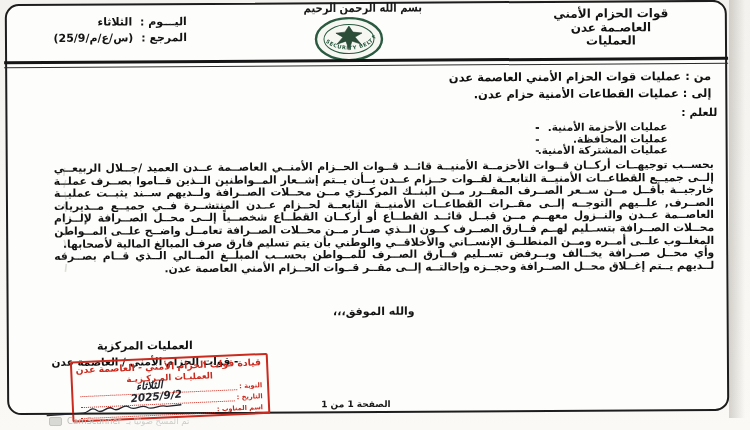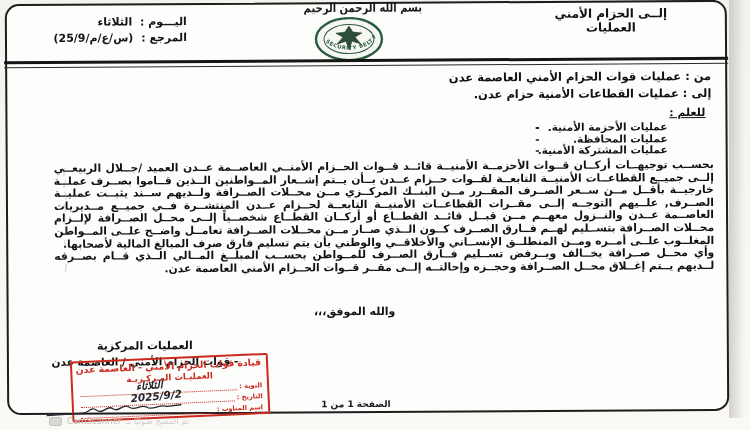--- a/index.html
+++ b/index.html
@@ -24,31 +24,31 @@
   .bismillah { position:absolute; left:292px; top:-2px; width:128px; text-align:center;
           font-size:10px; font-weight:bold; color:#1a1a1a; letter-spacing:-1px;
           transform:scaleY(1.25); white-space:nowrap; overflow:hidden; }
   .seal { position:absolute; left:306px; top:13px; width:72px; height:46px; }
   .header-rule { position:absolute; left:-3px; right:-3px; top:55px; height:7px;
           border-top:3px solid #161616; border-bottom:1.5px solid #2a2a2a; }
 
   
   .fromto { position:absolute; right:14px; left:40px; top:66px; direction:rtl;
           font-size:11.5px; font-weight:bold; color:#111; line-height:16.5px; text-align:right; }
-  .attn-label { position:absolute; right:20px; top:104px; direction:rtl; font-size:11px;
-          font-weight:bold; color:#111; text-decoration:underline; }
+  .attn-label { position:absolute; right:8px; top:104px; direction:rtl; font-size:11px;
+          font-weight:bold; color:#111; }
   .attn-list { position:absolute; right:0; left:0; top:119px; direction:rtl; }
   .attn-item { position:relative; text-align:right; padding-right:58px; font-size:10.5px;
           font-weight:bold; color:#131313; line-height:11.6px; direction:rtl; }
   .attn-dash { position:absolute; right:186px; top:0; font-weight:bold; }
 
   .paragraphs { position:absolute; right:12px; left:46px; top:157px; direction:rtl;
           text-align:justify; font-size:10.8px; font-weight:bold; color:#121212;
           line-height:12.6px; }
-  .closing { position:absolute; left:286px; width:120px; top:301px; text-align:center;
+  .closing { position:absolute; left:286px; width:120px; top:301px; text-align:right;
           direction:rtl; font-size:11px; font-weight:bold; color:#141414; }
 
   
   .sig-block { position:absolute; left:28px; top:334px; width:216px; direction:rtl;
           text-align:center; color:#101010; }
   .sig-line1 { font-size:11px; font-weight:bold; }
   .sig-line2 { font-size:10.5px; font-weight:bold; margin-top:3px; white-space:nowrap; }
 
   .stamp { position:absolute; left:62px; top:352px; width:198px; height:61px;
           border:2px solid #cb2a1e; border-radius:2px; transform:rotate(-2.2deg);
@@ -87,21 +87,22 @@
         <span>اليـــوم :</span>
         <span class="val">الثلاثاء</span>
       </div>
       <div>
         <span>المرجع :</span>
         <span class="val">(س/ع/م/25/9)</span>
       </div>
     </div>
 
     <div class="org-block">
-      <div>إلــى الحزام الأمني</div>
+      <div>قوات الحزام الأمني</div>
+      <div>العاصـمة عدن</div>
       <div>العمليات</div>
     </div>
 
     <div class="bismillah">بسم الله الرحمن الرحيم</div>
     <svg class="seal" viewBox="0 0 72 46">
       <ellipse cx="36" cy="22" rx="33" ry="21" fill="#f7f7f2" stroke="#2a5a40" stroke-width="2.4"></ellipse>
       <ellipse cx="36" cy="22" rx="25" ry="14.5" fill="none" stroke="#2a5a40" stroke-width="1"></ellipse>
       <path d="M36 9 L32 15 L23 16 L30 20 L24 27 L33 24 L36 33 L39 24 L48 27 L42 20 L49 16 L40 15 Z" fill="#2c4d38" stroke="#1e3a2a" stroke-width="0.6"></path>
       <path id="arcBottom" d="M 9 20 A 28 17 0 0 0 63 20" fill="none"></path>
       <text font-size="5.2" fill="#2a5a40" font-weight="bold" letter-spacing="0.6">

